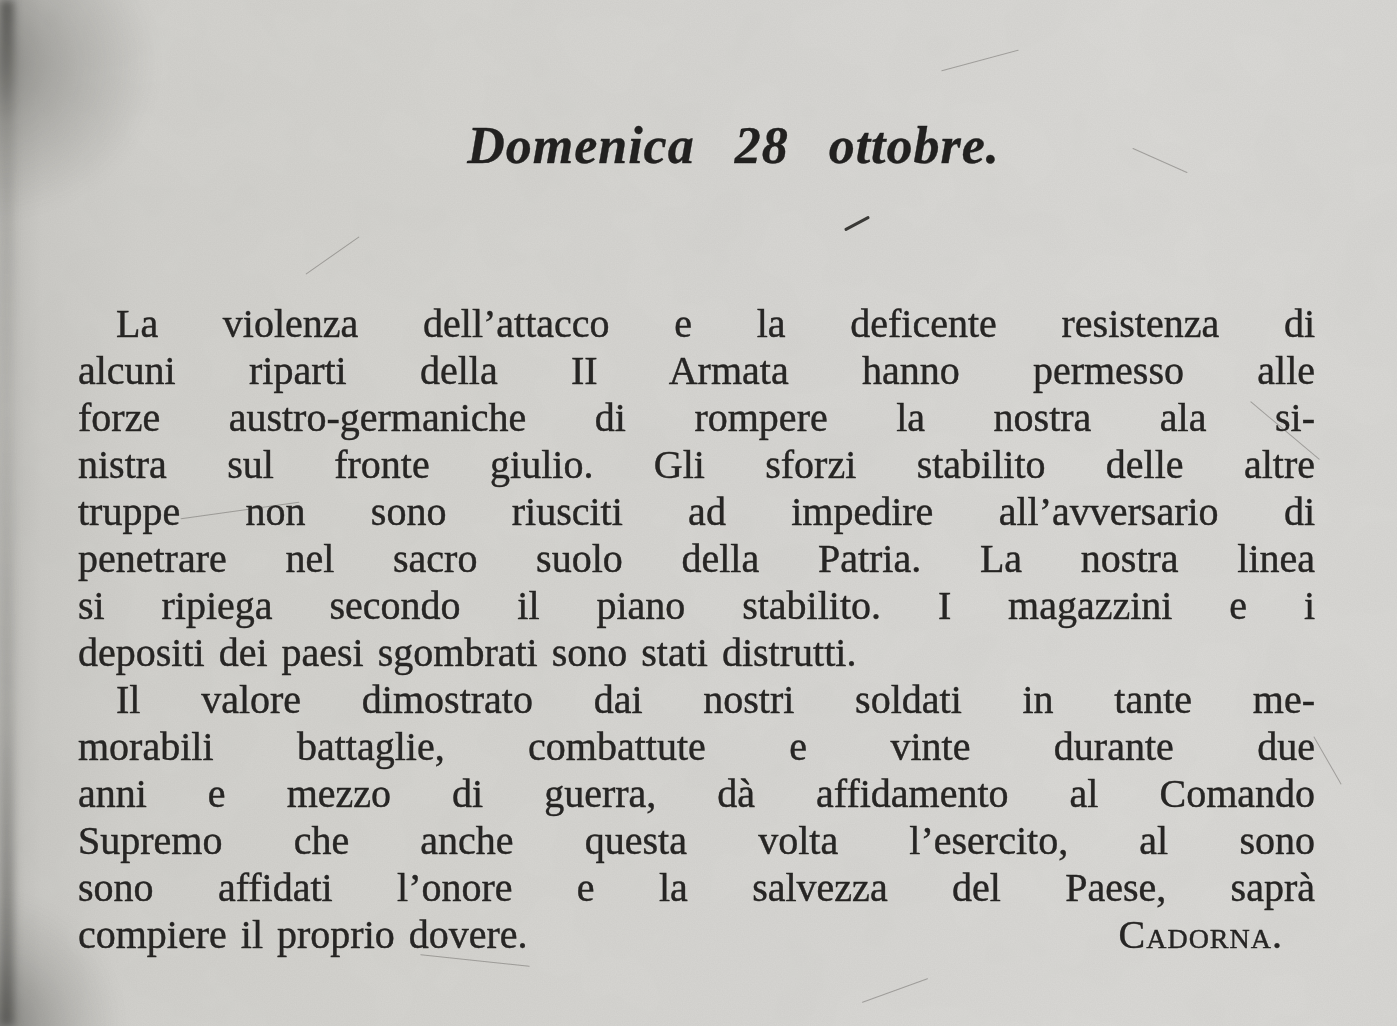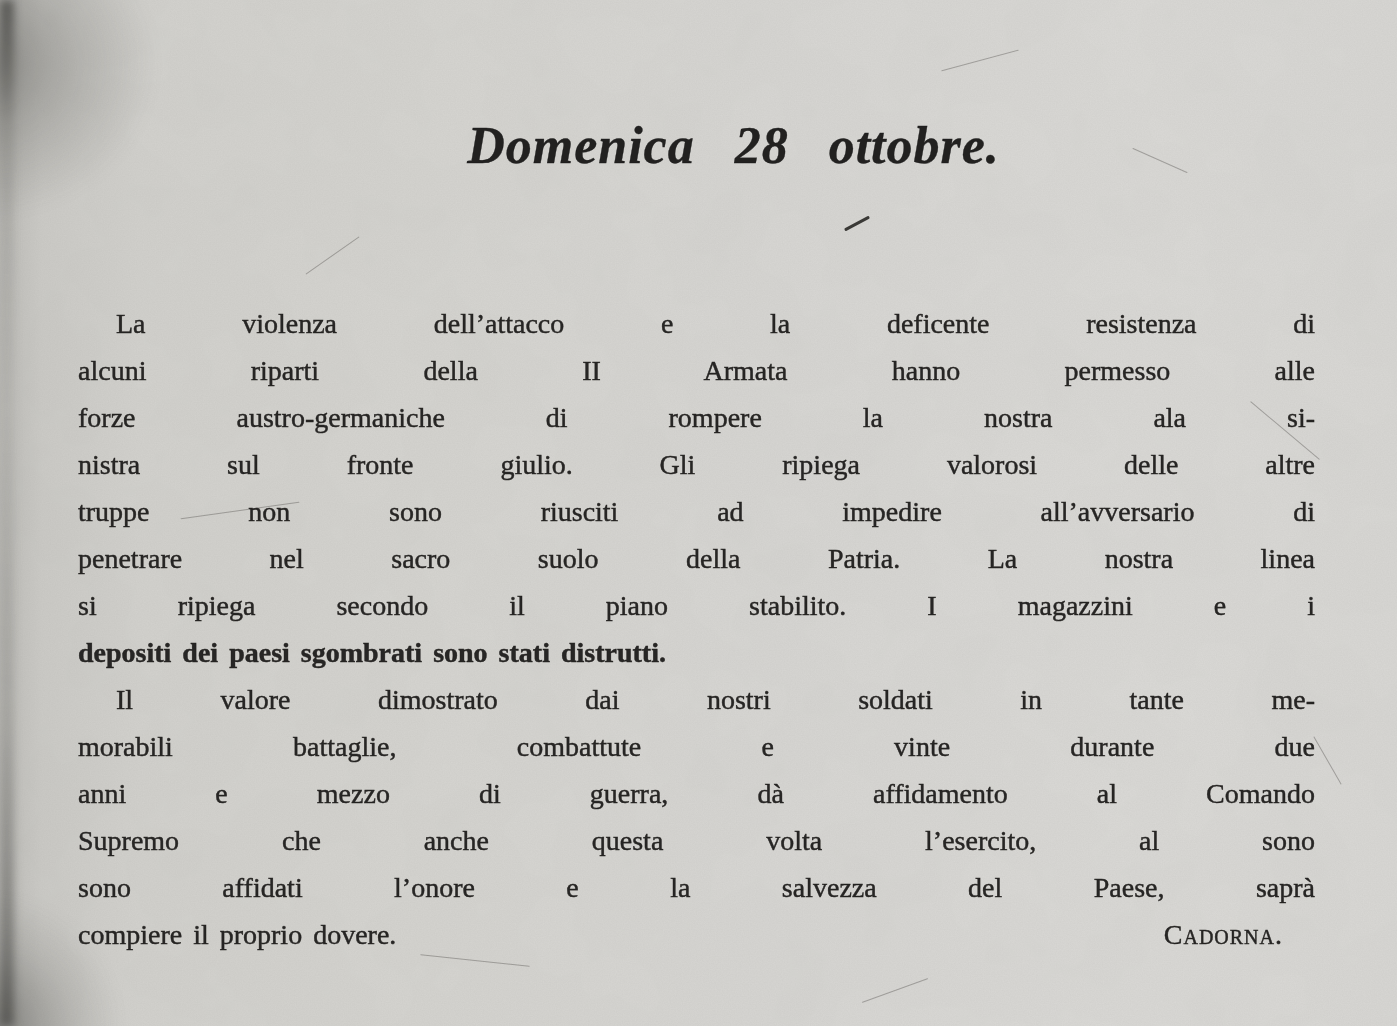--- a/index.html
+++ b/index.html
@@ -109,32 +109,31 @@
     top: 300px;
     width: 1237px;
     z-index: 5;
     color: #272625;
     -webkit-text-stroke: 0.45px rgba(30,28,26,0.9);
   }
   .line {
     margin: 0;
     height: 47px;
     line-height: 47px;
-    font-size: 28px;
+    font-size: 40px;
     text-align: justify;
     text-align-last: justify;
   }
   .line.indent {
     padding-left: 38px;
   }
   .line.plain {
     text-align: right;
     text-align-last: left;
     word-spacing: 4px;
-    font-weight: bold;
   }
   .line.final {
     text-align: right;
     text-align-last: left;
     word-spacing: 4px;
     position: relative;
   }
   .signature {
     position: absolute;
     right: 32px;
@@ -175,21 +174,21 @@
   <div class="fiber" style="left:1300px; top:760px; width:55px; transform:rotate(60deg);"></div>
   <div class="fiber" style="left:300px; top:255px; width:65px; transform:rotate(-35deg);"></div>
 
   <h1 class="heading">Domenica 28 ottobre.</h1>
   <div class="stray-mark"></div>
 
   <section class="body-text">
     <p class="line indent">La violenza dell’attacco e la deficente resistenza di</p>
     <p class="line">alcuni riparti della II Armata hanno permesso alle</p>
     <p class="line">forze austro-germaniche di rompere la nostra ala si-</p>
-    <p class="line">nistra sul fronte giulio. Gli ripiega valorosi delle altre</p>
+    <p class="line">nistra sul fronte giulio. Gli sforzi stabilito delle altre</p>
     <p class="line">truppe non sono riusciti ad impedire all’avversario di</p>
     <p class="line">penetrare nel sacro suolo della Patria. La nostra linea</p>
     <p class="line">si ripiega secondo il piano stabilito. I magazzini e i</p>
     <p class="line plain">depositi dei paesi sgombrati sono stati distrutti.</p>
     <p class="line indent">Il valore dimostrato dai nostri soldati in tante me-</p>
     <p class="line">morabili battaglie, combattute e vinte durante due</p>
     <p class="line">anni e mezzo di guerra, dà affidamento al Comando</p>
     <p class="line">Supremo che anche questa volta l’esercito, al sono</p>
     <p class="line">sono affidati l’onore e la salvezza del Paese, saprà</p>
     <p class="line final">

